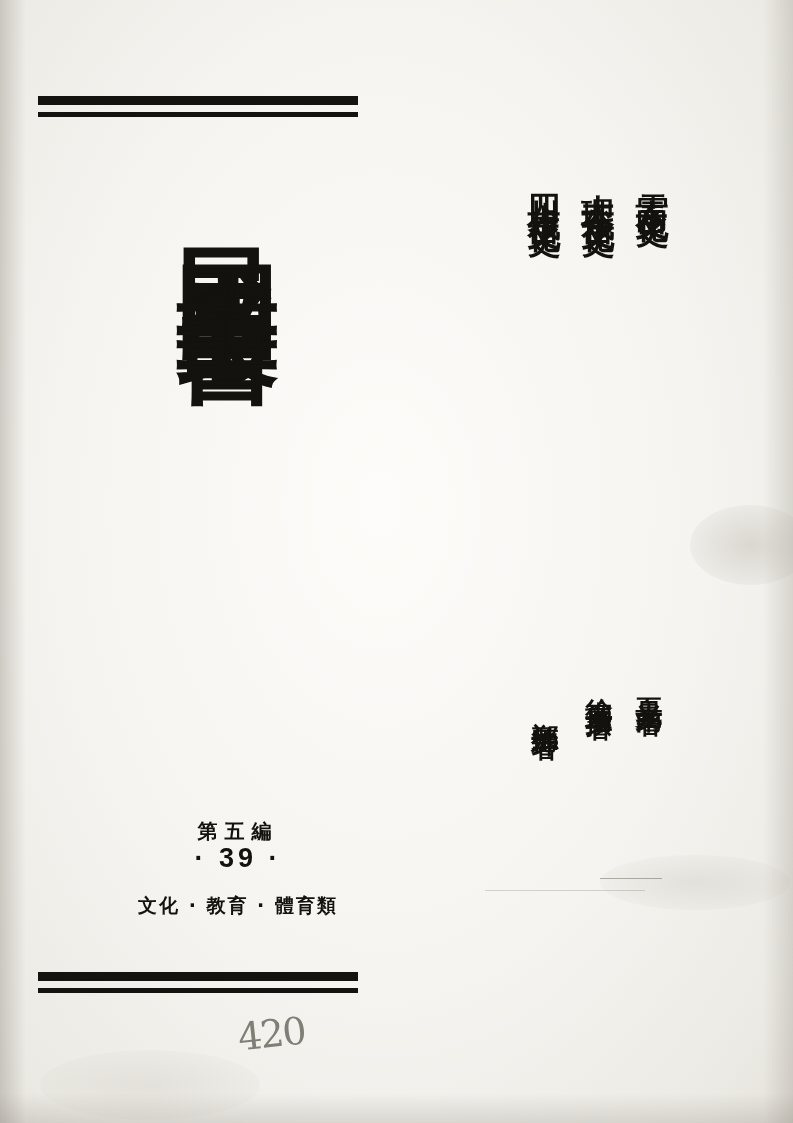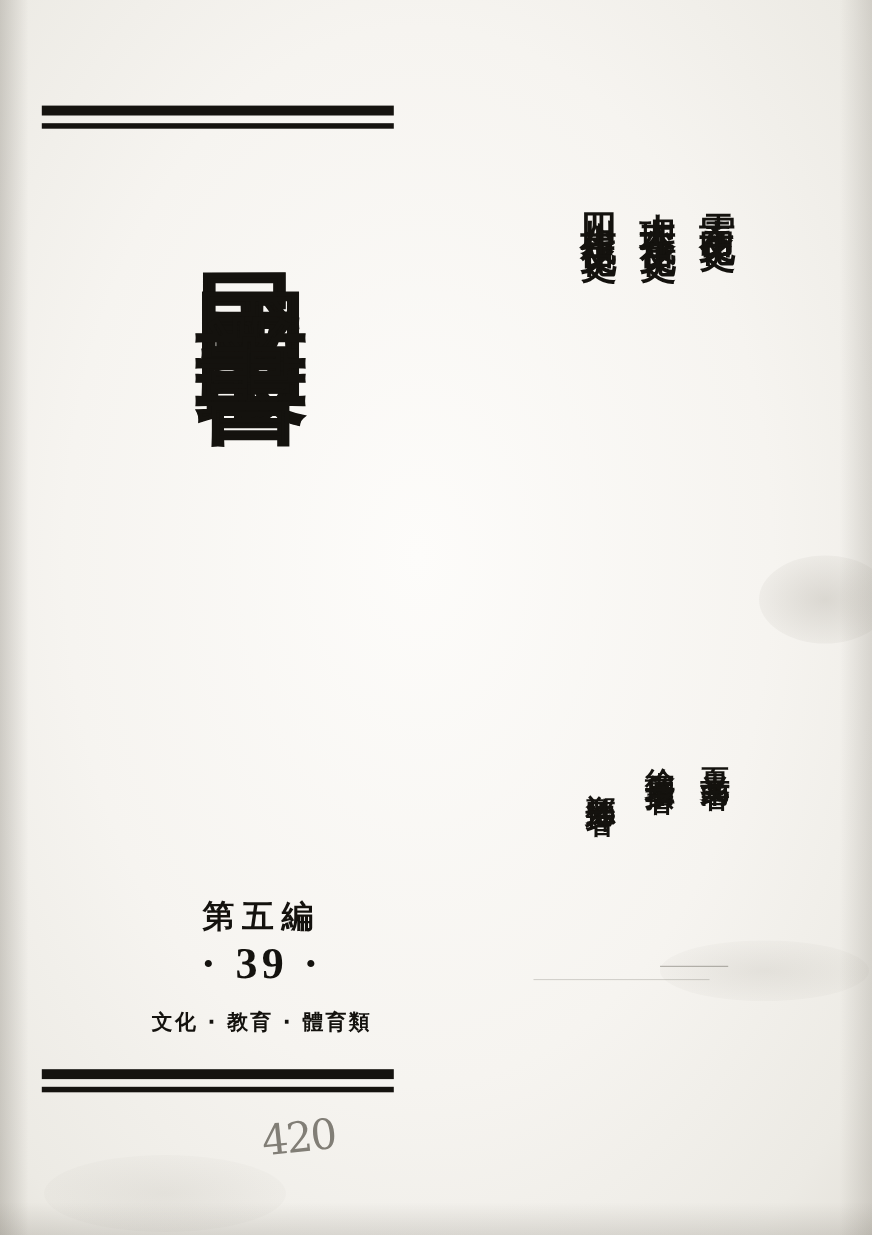--- a/index.html
+++ b/index.html
@@ -132,29 +132,29 @@
   
   #volume-block {
     position: absolute;
     left: 118px;
     top: 820px;
     width: 240px;
     text-align: center;
     color: #14120e;
   }
   #edition-label {
-    font-family: Liberation Mono, monospace;
-    font-size: 29px;
+    font-family: Liberation Sans, sans-serif;
+    font-size: 20px;
     font-weight: bold;
     letter-spacing: 7px;
     line-height: 1.1;
   }
   #volume-number {
-    font-family: Liberation Serif, serif;
-    font-size: 40px;
+    font-family: Liberation Sans, sans-serif;
+    font-size: 27px;
     font-weight: bold;
     letter-spacing: 4px;
     line-height: 1.1;
     margin-top: 2px;
   }
   #category-label {
     font-family: "DejaVu Sans", sans-serif;
     font-size: 19px;
     font-weight: bold;
     letter-spacing: 2px;

